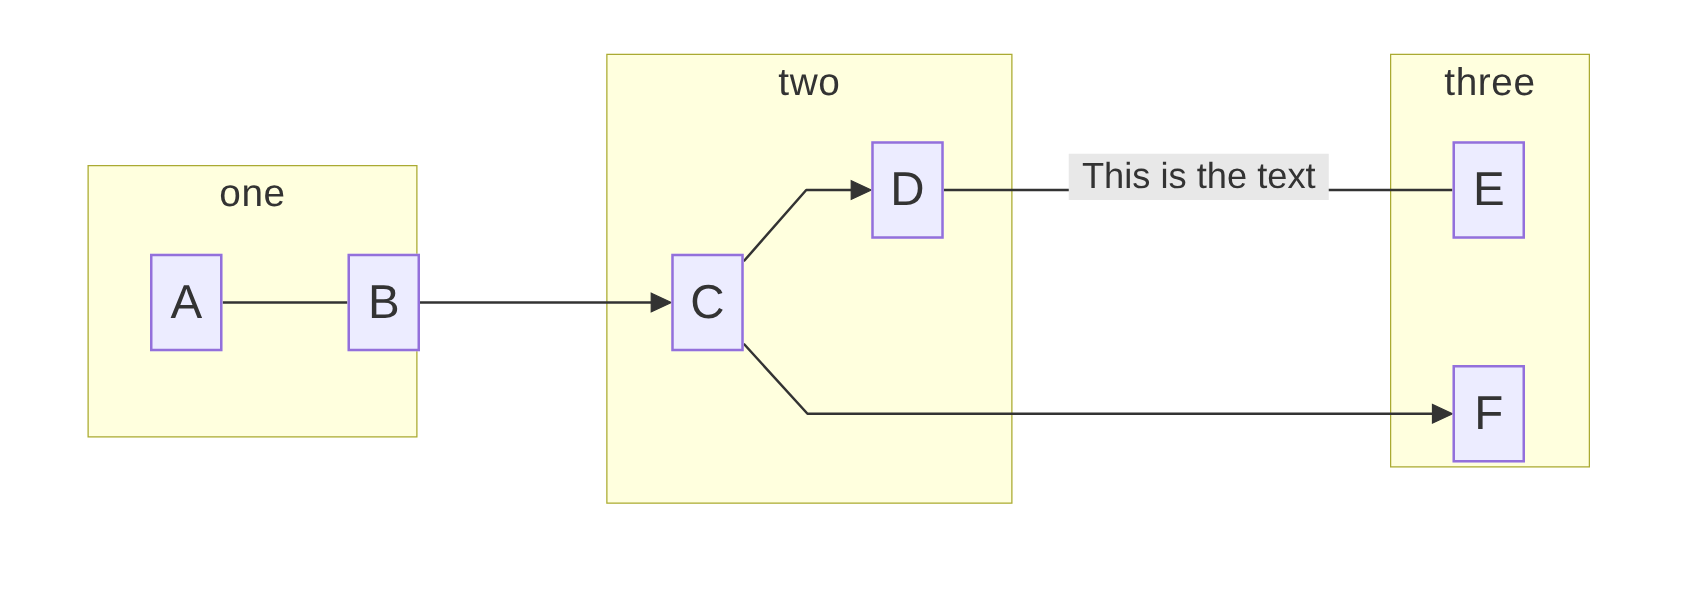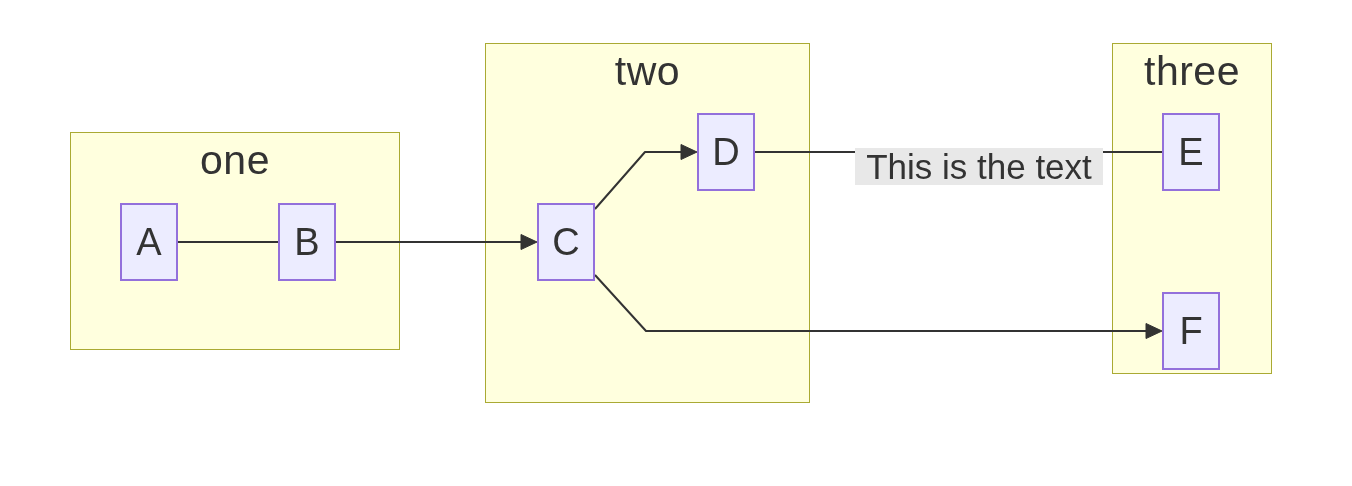--- a/index.html
+++ b/index.html
@@ -38,26 +38,26 @@
   }
   .cluster {
     position: absolute;
     background: #ffffde;
     border: 1.5px solid #aaaa33;
     box-sizing: border-box;
   }
   .cluster-title {
     width: 100%;
     text-align: center;
-    font-size: 41px;
+    font-size: 31px;
     padding-top: 4px;
     color: #333333;
     letter-spacing: 0.5px;
   }
-  .cluster-one   { left: 70px;   top: 132px; width: 330px; height: 218px; }
+  .cluster-one   { left: 70px;   top: 132px; width: 264px; height: 218px; }
   .cluster-two   { left: 485px;  top: 43px;  width: 325px; height: 360px; }
   .cluster-three { left: 1112px; top: 43px;  width: 160px; height: 331px; }
   .node {
     position: absolute;
     width: 58px;
     height: 78px;
     background: #ececff;
     border: 2px solid #9370db;
     box-sizing: border-box;
     display: flex;
@@ -68,25 +68,25 @@
   }
   .node-a { left: 120px;  top: 203px; }
   .node-b { left: 278px;  top: 203px; }
   .node-c { left: 537px;  top: 203px; }
   .node-d { left: 697px;  top: 113px; }
   .node-e { left: 1162px; top: 113px; }
   .node-f { left: 1162px; top: 292px; }
   .edge-label {
     position: absolute;
     left: 855px;
-    top: 148px;
-    width: 248px;
+    top: 123px;
+    width: 208px;
     height: 37px;
     background: #e8e8e8;
-    font-size: 35px;
+    font-size: 29px;
     line-height: 37px;
     text-align: center;
     white-space: nowrap;
     overflow: hidden;
     color: #333333;
   }
 </style>
 </head>
 <body>
 

